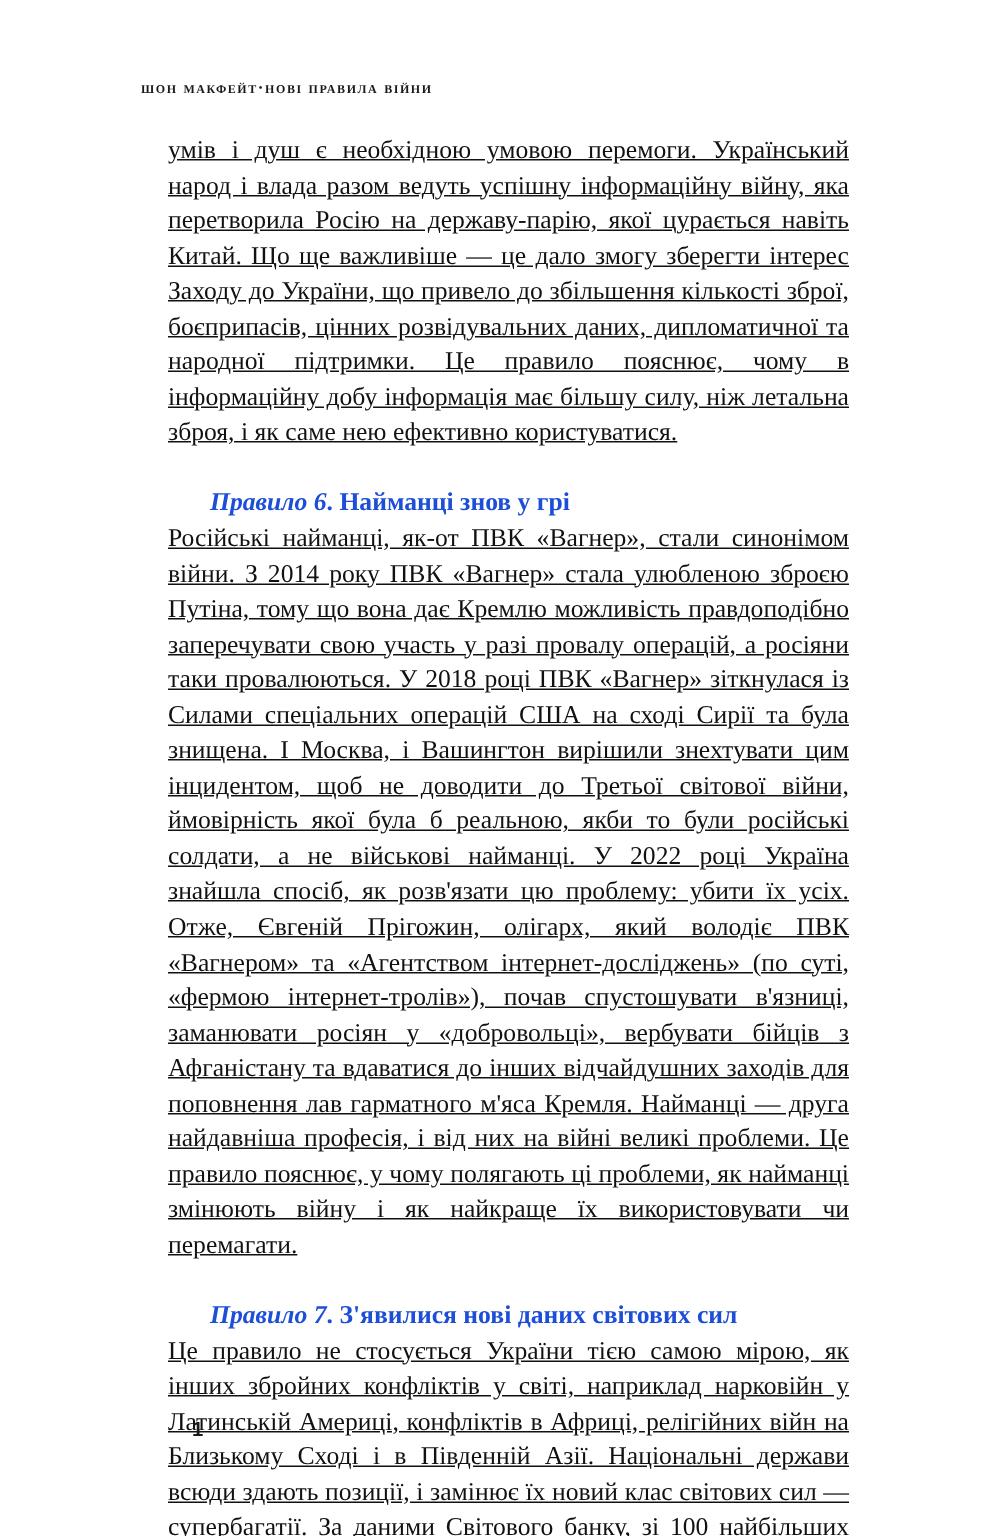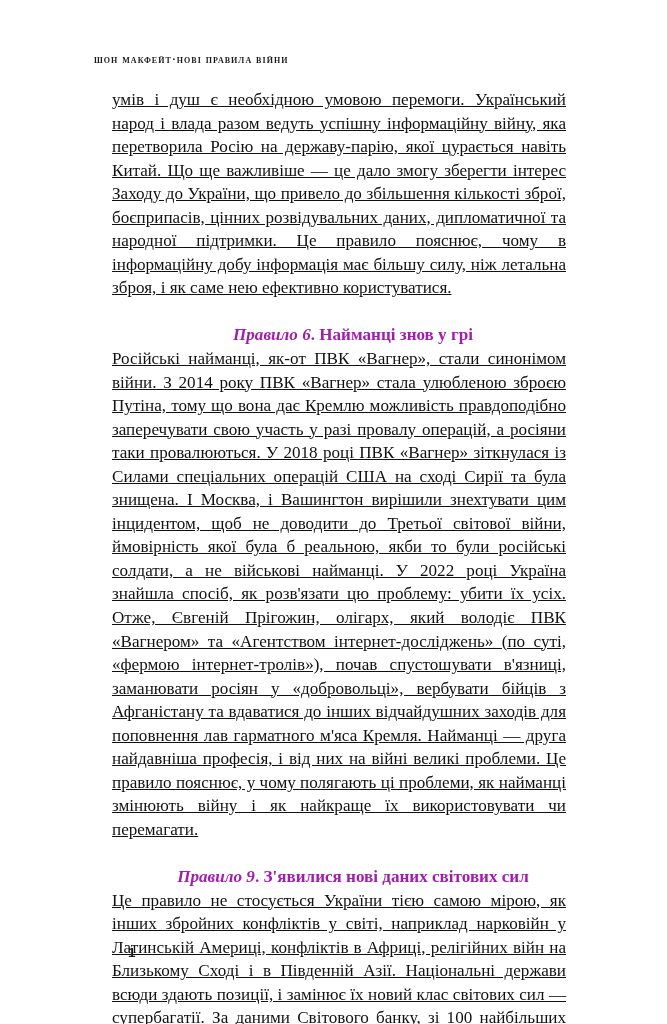--- a/index.html
+++ b/index.html
@@ -70,22 +70,22 @@
 
   .section-gap {
     height: 23.5px;
   }
 
   .rule-heading {
     margin: 0;
     font-size: 17.1px;
     line-height: 23.55px;
     text-indent: 28px;
-    text-align: center;
-    color: #a21caf;
+    text-align: left;
+    color: #1d4ed8;
   }
   .rule-heading .rule-num {
     font-style: italic;
     font-weight: 700;
   }
   .rule-heading .rule-title {
     font-weight: 700;
   }
 
   
@@ -118,21 +118,21 @@
     <p class="rule-heading">
       <span class="rule-num">Правило 6</span><span class="rule-title">.</span>
       <span class="rule-title">Найманці знов у грі</span>
     </p>
 
     <p class="body">Російські найманці, як-от ПВК «Вагнер», стали синонімом війни. З 2014 року ПВК «Вагнер» стала улюбленою зброєю Путіна, тому що вона дає Кремлю можливість правдоподібно заперечувати свою участь у разі провалу операцій, а росіяни таки провалюються. У 2018 році ПВК «Вагнер» зіткнулася із Силами спеціальних операцій США на сході Сирії та була знищена. І Москва, і Вашингтон вирішили знехтувати цим інцидентом, щоб не доводити до Третьої світової війни, ймовірність якої була б реальною, якби то були російські солдати, а не військові найманці. У 2022 році Україна знайшла спосіб, як розв'язати цю проблему: убити їх усіх. Отже, Євгеній Прігожин, олігарх, який володіє ПВК «Вагнером» та «Агентством інтернет-досліджень» (по суті, «фермою інтернет-тролів»), почав спустошувати в'язниці, заманювати росіян у «добровольці», вербувати бійців з Афганістану та вдаватися до інших відчайдушних заходів для поповнення лав гарматного м'яса Кремля. Найманці — друга найдавніша професія, і від них на війні великі проблеми. Це правило пояснює, у чому полягають ці проблеми, як найманці змінюють війну і як найкраще їх використовувати чи перемагати.</p>
 
     <div class="section-gap"></div>
 
     <p class="rule-heading">
-      <span class="rule-num">Правило 9</span><span class="rule-title">.</span>
+      <span class="rule-num">Правило 7</span><span class="rule-title">.</span>
       <span class="rule-title">З'явилися нові даних світових сил</span>
     </p>
 
     <p class="body">Це правило не стосується України тією самою мірою, як інших збройних конфліктів у світі, наприклад нарковійн у Латинській Америці, конфліктів в Африці, релігійних війн на Близькому Сході і в Південній Азії. Національні держави всюди здають позиції, і замінює їх новий клас світових сил — супербагатії. За даними Світового банку, зі 100 найбільших генераторів прибутку у світі</p>
 
   </div>
 
   <div class="folio">1</div>
 
 </div>

